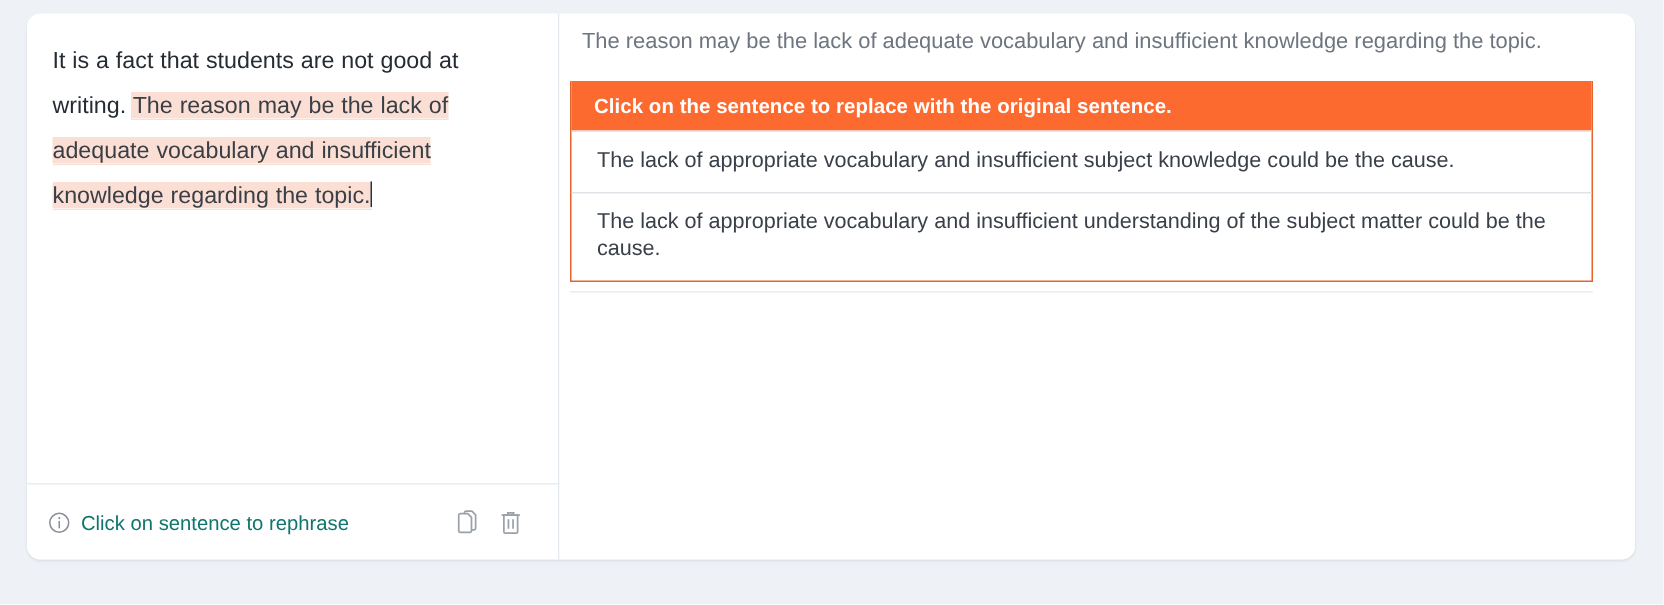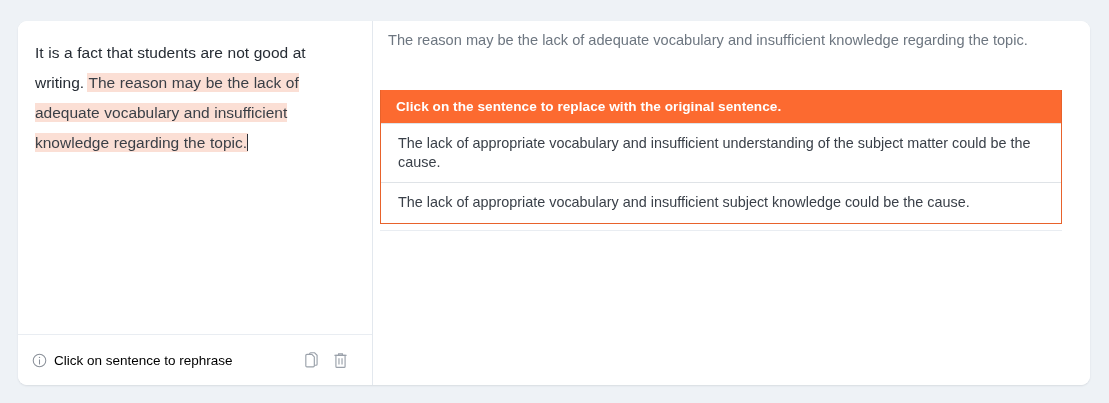--- a/index.html
+++ b/index.html
@@ -11,21 +11,21 @@
     height: 403px;
     background: #eef2f6;
     font-family: "Liberation Sans", sans-serif;
     overflow: hidden;
   }
 
   
   #app-card {
     position: absolute;
     left: 18px;
-    top: 21px;
+    top: 9px;
     width: 1072px;
     height: 364px;
     background: #ffffff;
     border-radius: 9px;
     box-shadow: 0 1px 2px rgba(16, 32, 52, .10);
     display: flex;
     overflow: hidden;
   }
 
   
@@ -72,21 +72,21 @@
     align-items: center;
     padding: 0 13px 0 14px;
   }
   #footer-hint {
     display: flex;
     align-items: center;
     gap: 7px;
   }
   #footer-hint-label {
     font-size: 13.5px;
-    color: #000000;
+    color: #0f766e;
   }
   .icon-info {
     width: 15px;
     height: 15px;
     flex: 0 0 15px;
     color: #8a9099;
   }
   #footer-tools {
     margin-left: auto;
     display: flex;
@@ -133,21 +133,20 @@
     flex: 1 1 auto;
     padding: 7px 28px 0 7px;
     overflow: hidden;
   }
   #suggest-box {
     border: 1px solid #e8622b;
     border-top: 0;
     background: #fff;
     width: 100%;
     box-sizing: border-box;
-    margin-top: 24px;
   }
   #suggest-header {
     background: #fc6a30;
     color: #ffffff;
     font-size: 13.6px;
     font-weight: bold;
     padding: 9px 0 9px 15px;
     letter-spacing: .05px;
   }
   .suggest-item {
@@ -211,22 +210,22 @@
 
   <div id="suggest-pane">
 
     <div id="original-bar">
       <div id="original-sentence">The reason may be the lack of adequate vocabulary and insufficient knowledge regarding the topic.</div>
     </div>
 
     <div id="suggest-box-wrap">
       <div id="suggest-box">
         <div id="suggest-header">Click on the sentence to replace with the original sentence.</div>
+        <div class="suggest-item">The lack of appropriate vocabulary and insufficient subject knowledge could be the cause.</div>
         <div class="suggest-item">The lack of appropriate vocabulary and insufficient understanding of the subject matter could be the cause.</div>
-        <div class="suggest-item">The lack of appropriate vocabulary and insufficient subject knowledge could be the cause.</div>
       </div>
       <div id="suggest-divider"></div>
     </div>
 
     <div id="suggest-footer"></div>
   </div>
 
 </div>
 
 </body></html>

